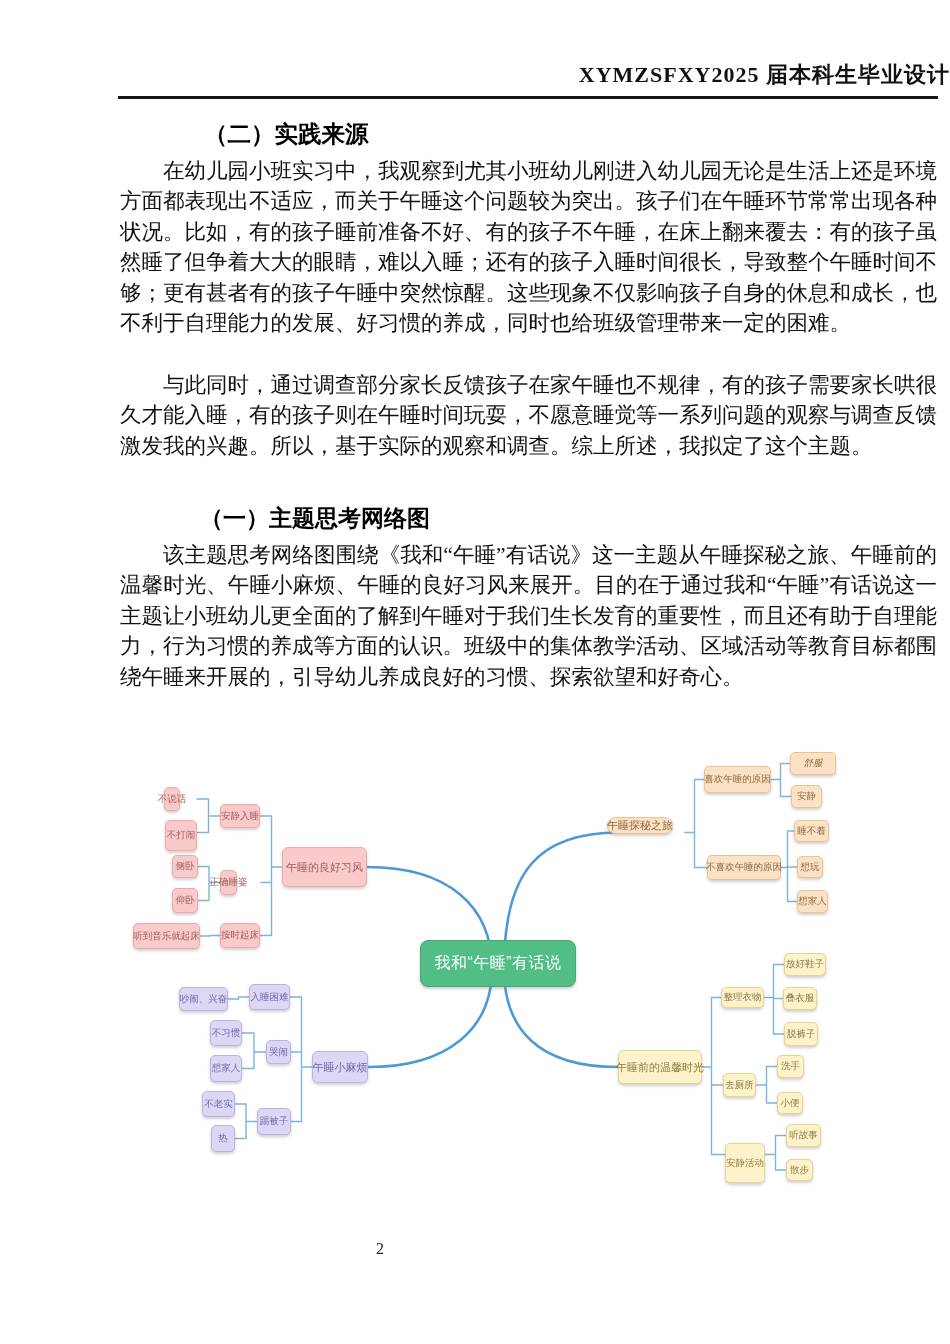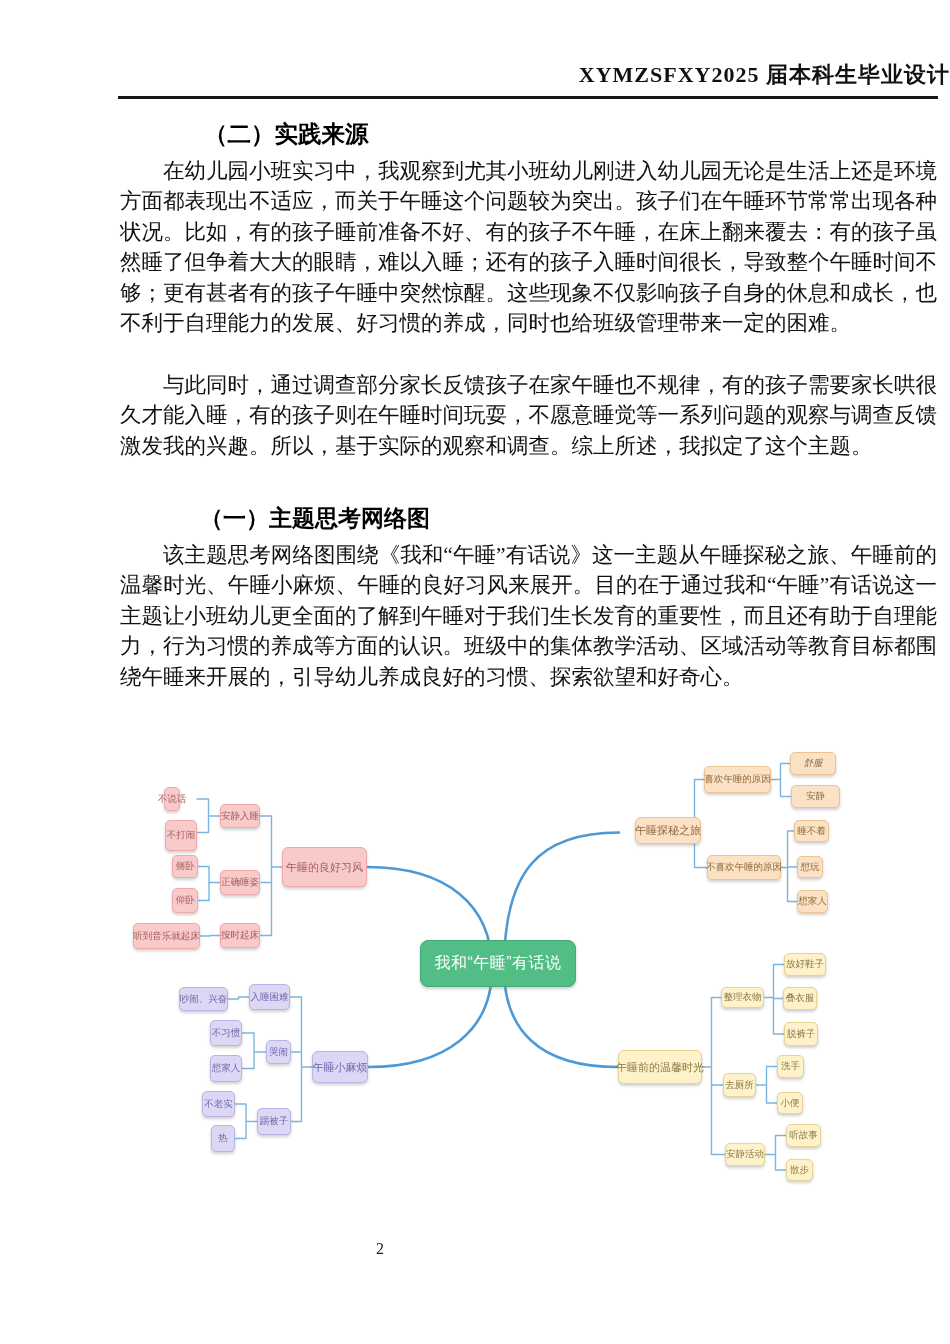--- a/index.html
+++ b/index.html
@@ -95,48 +95,48 @@
         <path d="M 781 132.5 L 787.5 132.5 M 787.5 96 L 787.5 166.5 M 787.5 96 L 794 96 M 787.5 132 L 797 132 M 787.5 166.5 L 797 166.5" fill="none" stroke="#7cb4e0" stroke-width="1.4" stroke-linecap="round"></path>
         <path d="M 618 332 C 538 332 504 294 504 233.5" fill="none" stroke="#4d99d6" stroke-width="2.6" stroke-linecap="round"></path>
         <path d="M 702 332 L 711.5 332 M 711.5 262.5 L 711.5 419.5 M 711.5 262.5 L 721 262.5 M 711.5 350 L 723 350 M 711.5 419.5 L 725 419.5" fill="none" stroke="#7cb4e0" stroke-width="1.4" stroke-linecap="round"></path>
         <path d="M 764 262.5 L 773.5 262.5 M 773.5 229.5 L 773.5 299 M 773.5 229.5 L 784 229.5 M 773.5 263.5 L 783 263.5 M 773.5 299 L 784 299" fill="none" stroke="#7cb4e0" stroke-width="1.4" stroke-linecap="round"></path>
         <path d="M 756 350 L 766.5 350 M 766.5 331.5 L 766.5 368 M 766.5 331.5 L 777 331.5 M 766.5 368 L 777 368" fill="none" stroke="#7cb4e0" stroke-width="1.4" stroke-linecap="round"></path>
         <path d="M 765 419.5 L 775.5 419.5 M 775.5 400.5 L 775.5 435 M 775.5 400.5 L 786 400.5 M 775.5 435 L 786 435" fill="none" stroke="#7cb4e0" stroke-width="1.4" stroke-linecap="round"></path>
       </svg>
   <div class="mm-node green center" style="left: 420px; top: 205px; width: 156px; height: 47px;">我和“午睡”有话说</div>
       <div class="mm-node pink main" style="left: 282px; top: 112px; width: 85px; height: 40px;">午睡的良好习风</div>
       <div class="mm-node pink sm" style="left: 220px; top: 69px; width: 40px; height: 24px;">安静入睡</div>
-      <div class="mm-node pink sm" style="left: 220px; top: 135px; width: 40px; height: 25px;">正确睡姿</div>
+      <div class="mm-node pink sm" style="left: 220px; top: 135px; width: 17px; height: 25px;">正确睡姿</div>
       <div class="mm-node pink sm" style="left: 220px; top: 188px; width: 40px; height: 25px;">按时起床</div>
       <div class="mm-node pink sm" style="left: 164px; top: 52px; width: 16px; height: 24px;">不说话</div>
       <div class="mm-node pink sm" style="left: 165px; top: 85px; width: 32px; height: 31px;">不打闹</div>
       <div class="mm-node pink sm" style="left: 172px; top: 120px; width: 26px; height: 23px;">侧卧</div>
       <div class="mm-node pink sm" style="left: 172px; top: 153px; width: 26px; height: 25px;">仰卧</div>
       <div class="mm-node pink sm" style="left: 133px; top: 188px; width: 67px; height: 26px;">听到音乐就起床</div>
       <div class="mm-node purple main" style="left: 312px; top: 316px; width: 56px; height: 32px;">午睡小麻烦</div>
       <div class="mm-node purple sm" style="left: 249px; top: 249px; width: 41px; height: 26px;">入睡困难</div>
       <div class="mm-node purple sm" style="left: 266px; top: 305px; width: 25px; height: 24px;">哭闹</div>
       <div class="mm-node purple sm" style="left: 257px; top: 373px; width: 34px; height: 27px;">踢被子</div>
       <div class="mm-node purple sm" style="left: 179px; top: 252px; width: 49px; height: 24px;">吵闹、兴奋</div>
       <div class="mm-node purple sm" style="left: 210px; top: 285px; width: 32px; height: 26px;">不习惯</div>
       <div class="mm-node purple sm" style="left: 210px; top: 320px; width: 32px; height: 27px;">想家人</div>
       <div class="mm-node purple sm" style="left: 202px; top: 356px; width: 33px; height: 26px;">不老实</div>
       <div class="mm-node purple sm" style="left: 211px; top: 390px; width: 24px; height: 27px;">热</div>
-      <div class="mm-node tan main" style="left: 635px; top: 82px; width: 66px; height: 27px;">午睡探秘之旅</div>
+      <div class="mm-node tan main" style="left: 607px; top: 82px; width: 66px; height: 17px; border-radius: 9px;">午睡探秘之旅</div>
       <div class="mm-node tan sm" style="left: 704px; top: 31px; width: 67px; height: 27px;">喜欢午睡的原因</div>
       <div class="mm-node tan sm" style="left: 707px; top: 120px; width: 74px; height: 25px;">不喜欢午睡的原因</div>
       <div class="mm-node tan sm" style="left: 790px; top: 17px; width: 46px; height: 23px; font-style: italic;">舒服</div>
-      <div class="mm-node tan sm" style="left: 791px; top: 50px; width: 49px; height: 23px;">安静</div>
+      <div class="mm-node tan sm" style="left: 791px; top: 50px; width: 31px; height: 23px;">安静</div>
       <div class="mm-node tan sm" style="left: 794px; top: 85px; width: 35px; height: 22px;">睡不着</div>
       <div class="mm-node tan sm" style="left: 797px; top: 121px; width: 26px; height: 22px;">想玩</div>
       <div class="mm-node tan sm" style="left: 797px; top: 155px; width: 31px; height: 23px;">想家人</div>
       <div class="mm-node yellow main" style="left: 618px; top: 315px; width: 84px; height: 34px;">午睡前的温馨时光</div>
       <div class="mm-node yellow sm" style="left: 721px; top: 252px; width: 43px; height: 21px;">整理衣物</div>
       <div class="mm-node yellow sm" style="left: 723px; top: 338px; width: 33px; height: 24px;">去厕所</div>
-      <div class="mm-node yellow sm" style="left: 725px; top: 408px; width: 40px; height: 23px;">安静活动</div>
+      <div class="mm-node yellow sm" style="left: 725px; top: 408px; width: 40px; height: 40px;">安静活动</div>
       <div class="mm-node yellow sm" style="left: 784px; top: 218px; width: 42px; height: 23px;">放好鞋子</div>
       <div class="mm-node yellow sm" style="left: 783px; top: 252px; width: 34px; height: 23px;">叠衣服</div>
       <div class="mm-node yellow sm" style="left: 784px; top: 287px; width: 34px; height: 24px;">脱裤子</div>
       <div class="mm-node yellow sm" style="left: 777px; top: 320px; width: 27px; height: 23px;">洗手</div>
       <div class="mm-node yellow sm" style="left: 777px; top: 357px; width: 26px; height: 22px;">小便</div>
       <div class="mm-node yellow sm" style="left: 786px; top: 389px; width: 35px; height: 23px;">听故事</div>
       <div class="mm-node yellow sm" style="left: 786px; top: 424px; width: 27px; height: 22px;">散步</div>
     </div>
 
   <div class="page-number">2</div>

